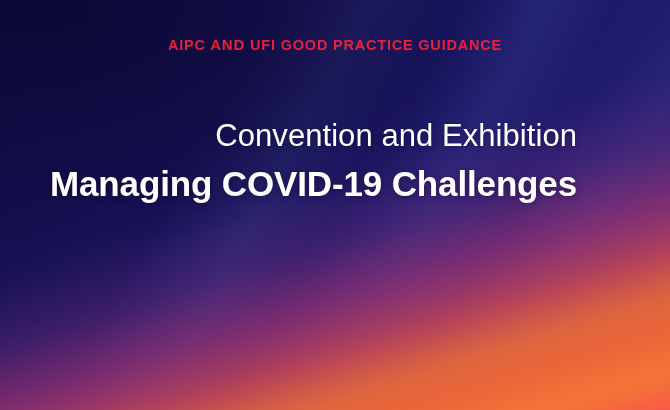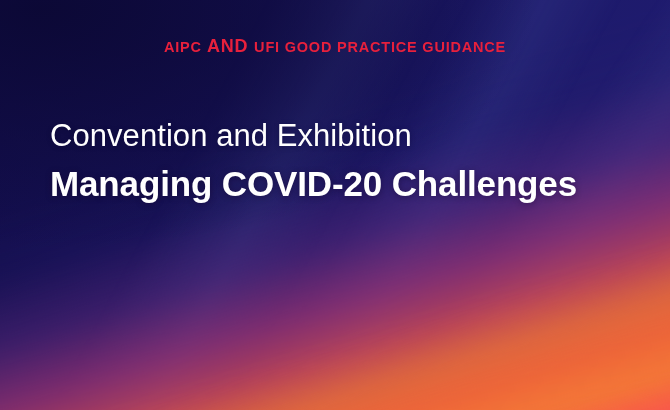--- a/index.html
+++ b/index.html
@@ -180,29 +180,30 @@
     right: 0;
     text-align: center;
     color: #e8203c;
     font-size: 14.5px;
     font-weight: bold;
     letter-spacing: 0.055em;
     text-transform: uppercase;
     white-space: nowrap;
   }
   .eyebrow .small {
-    font-size: 18px;
+    font-size: 15px;
     text-align: center;
   }
 
   .headline {
     position: absolute;
     left: 50px;
     top: 112px;
     color: #ffffff;
+    text-align: right;
   }
 
   .headline-line {
     font-size: 31px;
     font-weight: 400;
     line-height: 48px;
     letter-spacing: 0.002em;
     white-space: nowrap;
     text-shadow: 0 1px 5px rgba(10,6,44,0.38);
   }
@@ -229,17 +230,17 @@
   <div class="bg-vignette"></div>
 
   <div class="content">
 
     <div class="eyebrow">
       <span>AIPC</span><span class="small"> AND </span><span>UFI GOOD PRACTICE GUIDANCE</span>
     </div>
 
     <div class="headline">
       <div class="headline-line">Convention and Exhibition</div>
-      <div class="headline-line emphasis">Managing COVID-20 Challenges</div>
+      <div class="headline-line emphasis">Managing COVID-19 Challenges</div>
     </div>
 
   </div>
 </div>
 
 </body></html>

